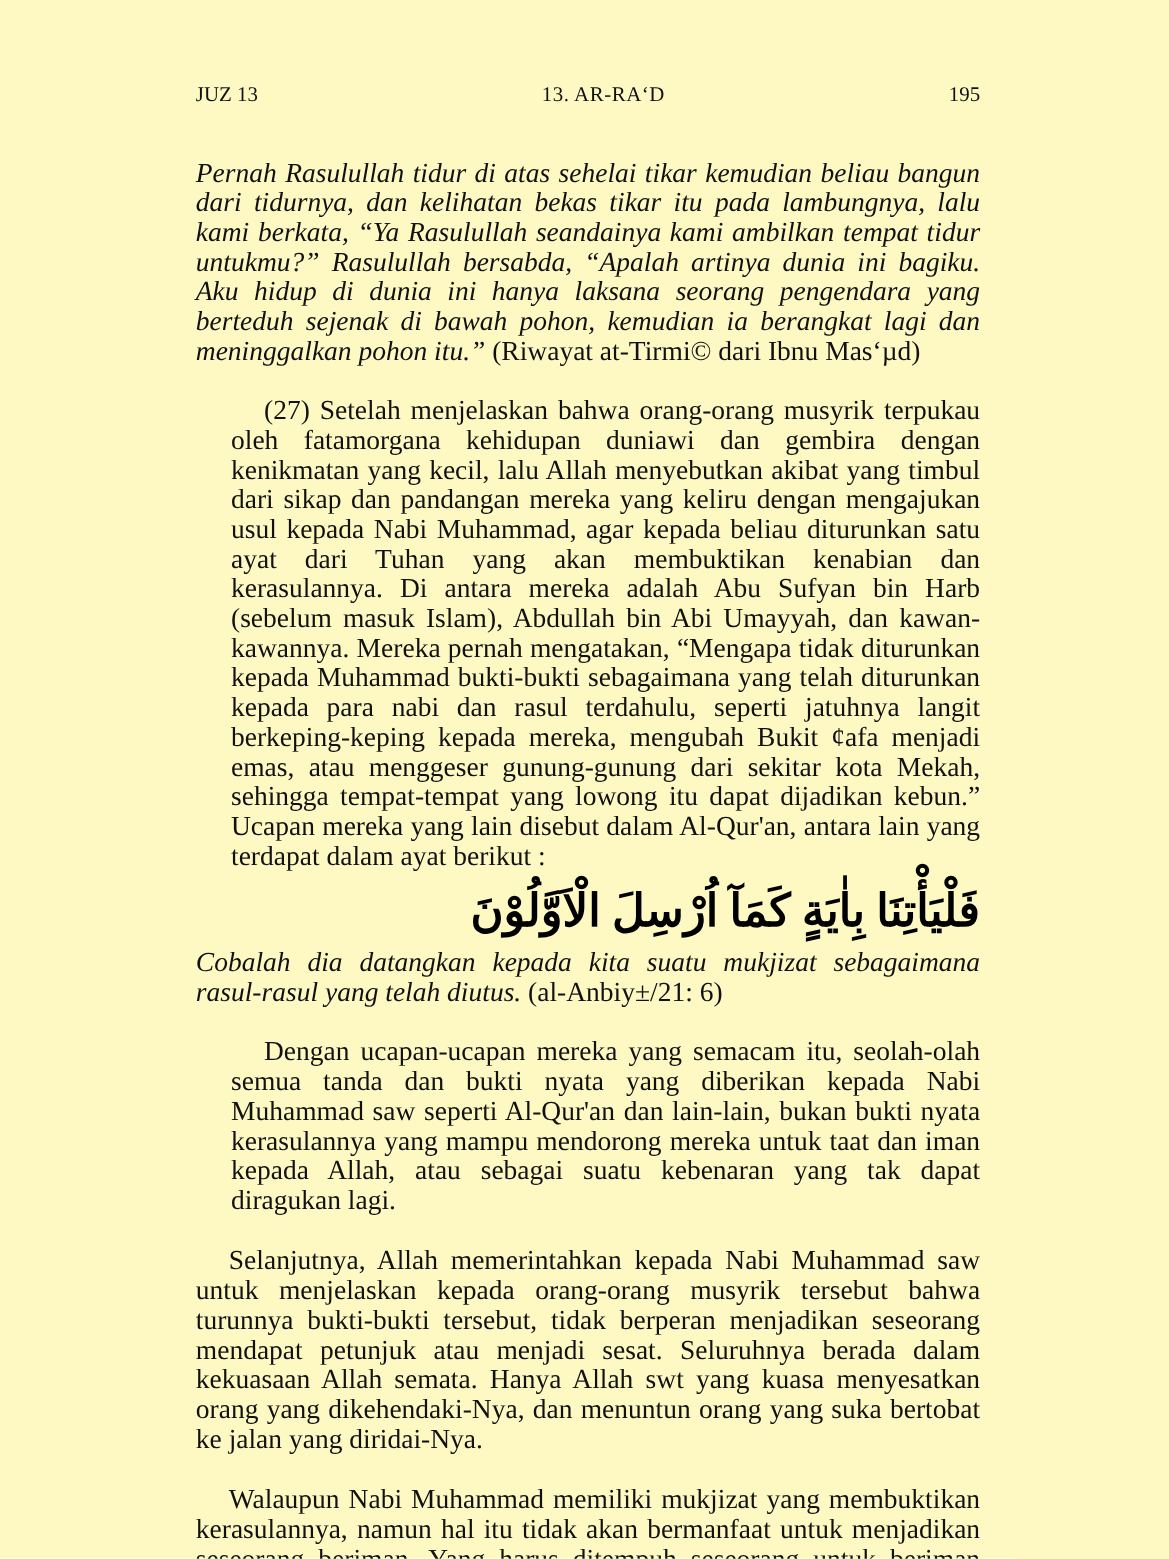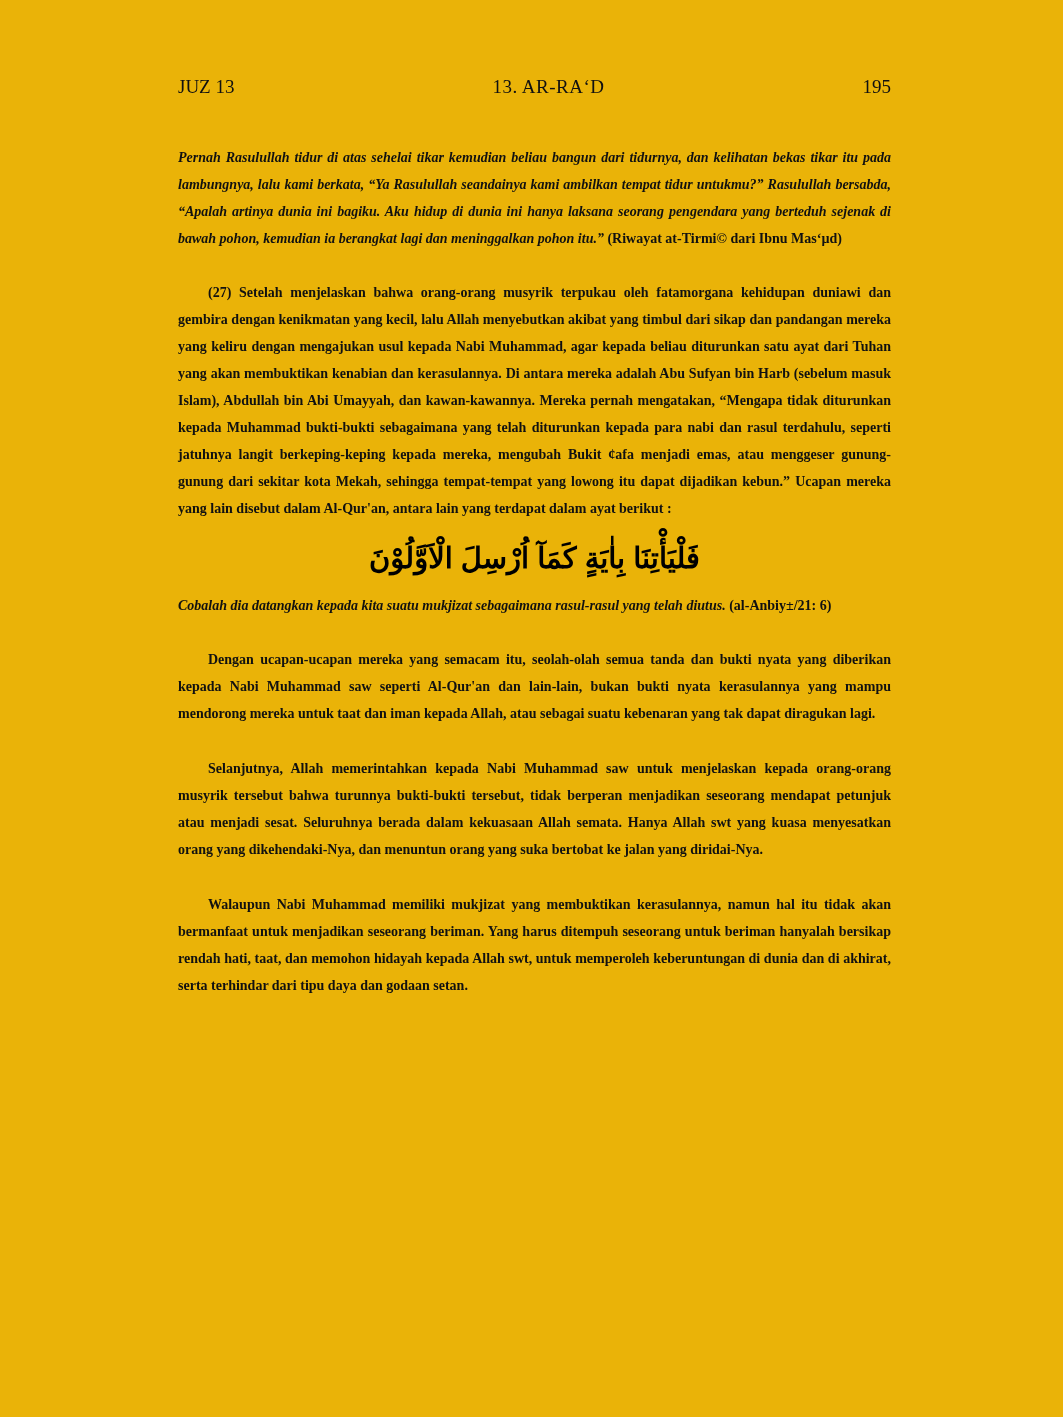--- a/index.html
+++ b/index.html
@@ -4,62 +4,61 @@
 <style>
   html, body {
     margin: 0;
     padding: 0;
     background: #ffffff;
   }
   .page {
     position: relative;
     width: 1063px;
     height: 1417px;
-    background: #eab308;
+    background: #fef9c3;
     color: #111111;
     font-family: "Liberation Serif", serif;
     box-sizing: border-box;
     padding: 76px 172px 0 178px;
   }
   .page-header {
     display: flex;
     justify-content: space-between;
     align-items: baseline;
     font-size: 19px;
     margin-bottom: 46px;
   }
   .page-header .center {
     letter-spacing: 0.5px;
     text-align: center;
   }
   p {
     margin: 0;
-    font-size: 14px;
+    font-size: 25px;
     line-height: 27px;
     text-align: justify;
-    font-weight: bold;
   }
   .italic-para em {
     font-style: italic;
   }
   .upright {
     font-style: normal;
   }
   .indent {
     text-indent: 30px;
     margin-top: 28px;
   }
   .gap-before {
     margin-top: 27px;
+    margin-left: 32px;
   }
   .arabic-verse {
     direction: rtl;
-    text-align: center;
-    font-family: Liberation Sans, sans-serif;
-    font-size: 29px;
+    font-family: Liberation Serif, serif;
+    font-size: 41px;
     line-height: 48px;
     font-weight: bold;
     margin: 12px 0 10px 0;
     color: #000000;
   }
 </style>
 </head>
 <body>
 
 <div class="page">

